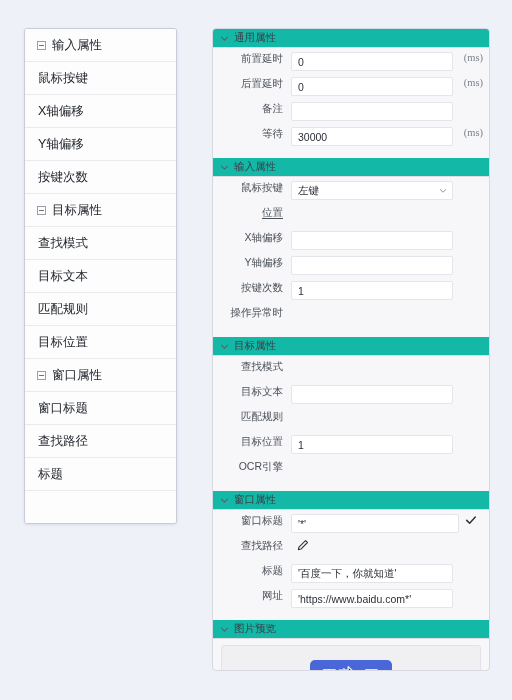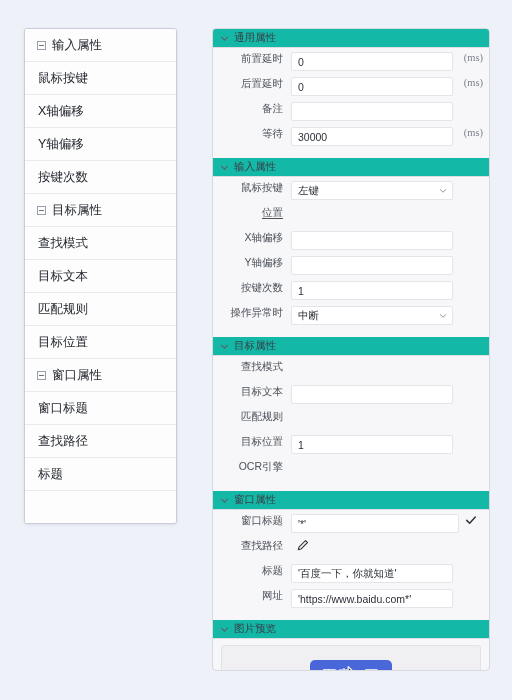--- a/index.html
+++ b/index.html
@@ -270,26 +270,20 @@
             </div>
             <div class="row">
               <div class="label">按键次数</div>
               <div class="field">
                 <span>1</span>
               </div>
               <div class="unit"></div>
             </div>
             <div class="row">
               <div class="label">操作异常时</div>
-              <div class="field select">
-                <span>中断</span>
-                <svg viewBox="0 0 10 8" class="caret">
-                  <path d="M1.4 2.2 L5 5.6 L8.6 2.2" fill="none" stroke="#868c96" stroke-width="1.2" stroke-linecap="round"></path>
-                </svg>
-              </div>
               <div class="unit"></div>
             </div>
           </div>
         </div>
         <div class="section">
           <div class="sec-header">
             <svg viewBox="0 0 10 10" class="chev">
               <path d="M1.6 3.4 L5 6.8 L8.4 3.4" fill="none" stroke="#5c626c" stroke-width="1.2" stroke-linecap="round"></path>
             </svg>
             <span>目标属性</span>

